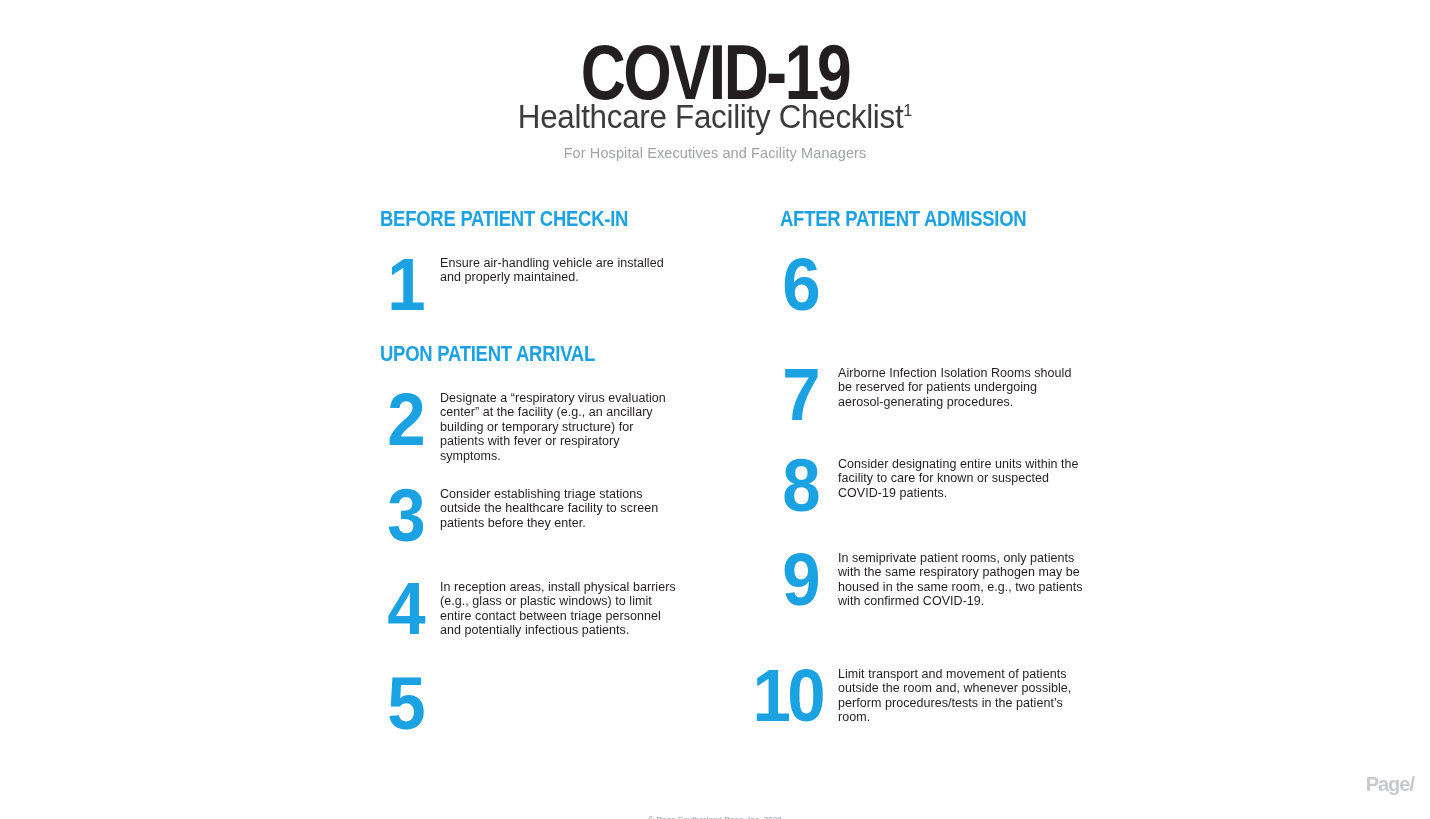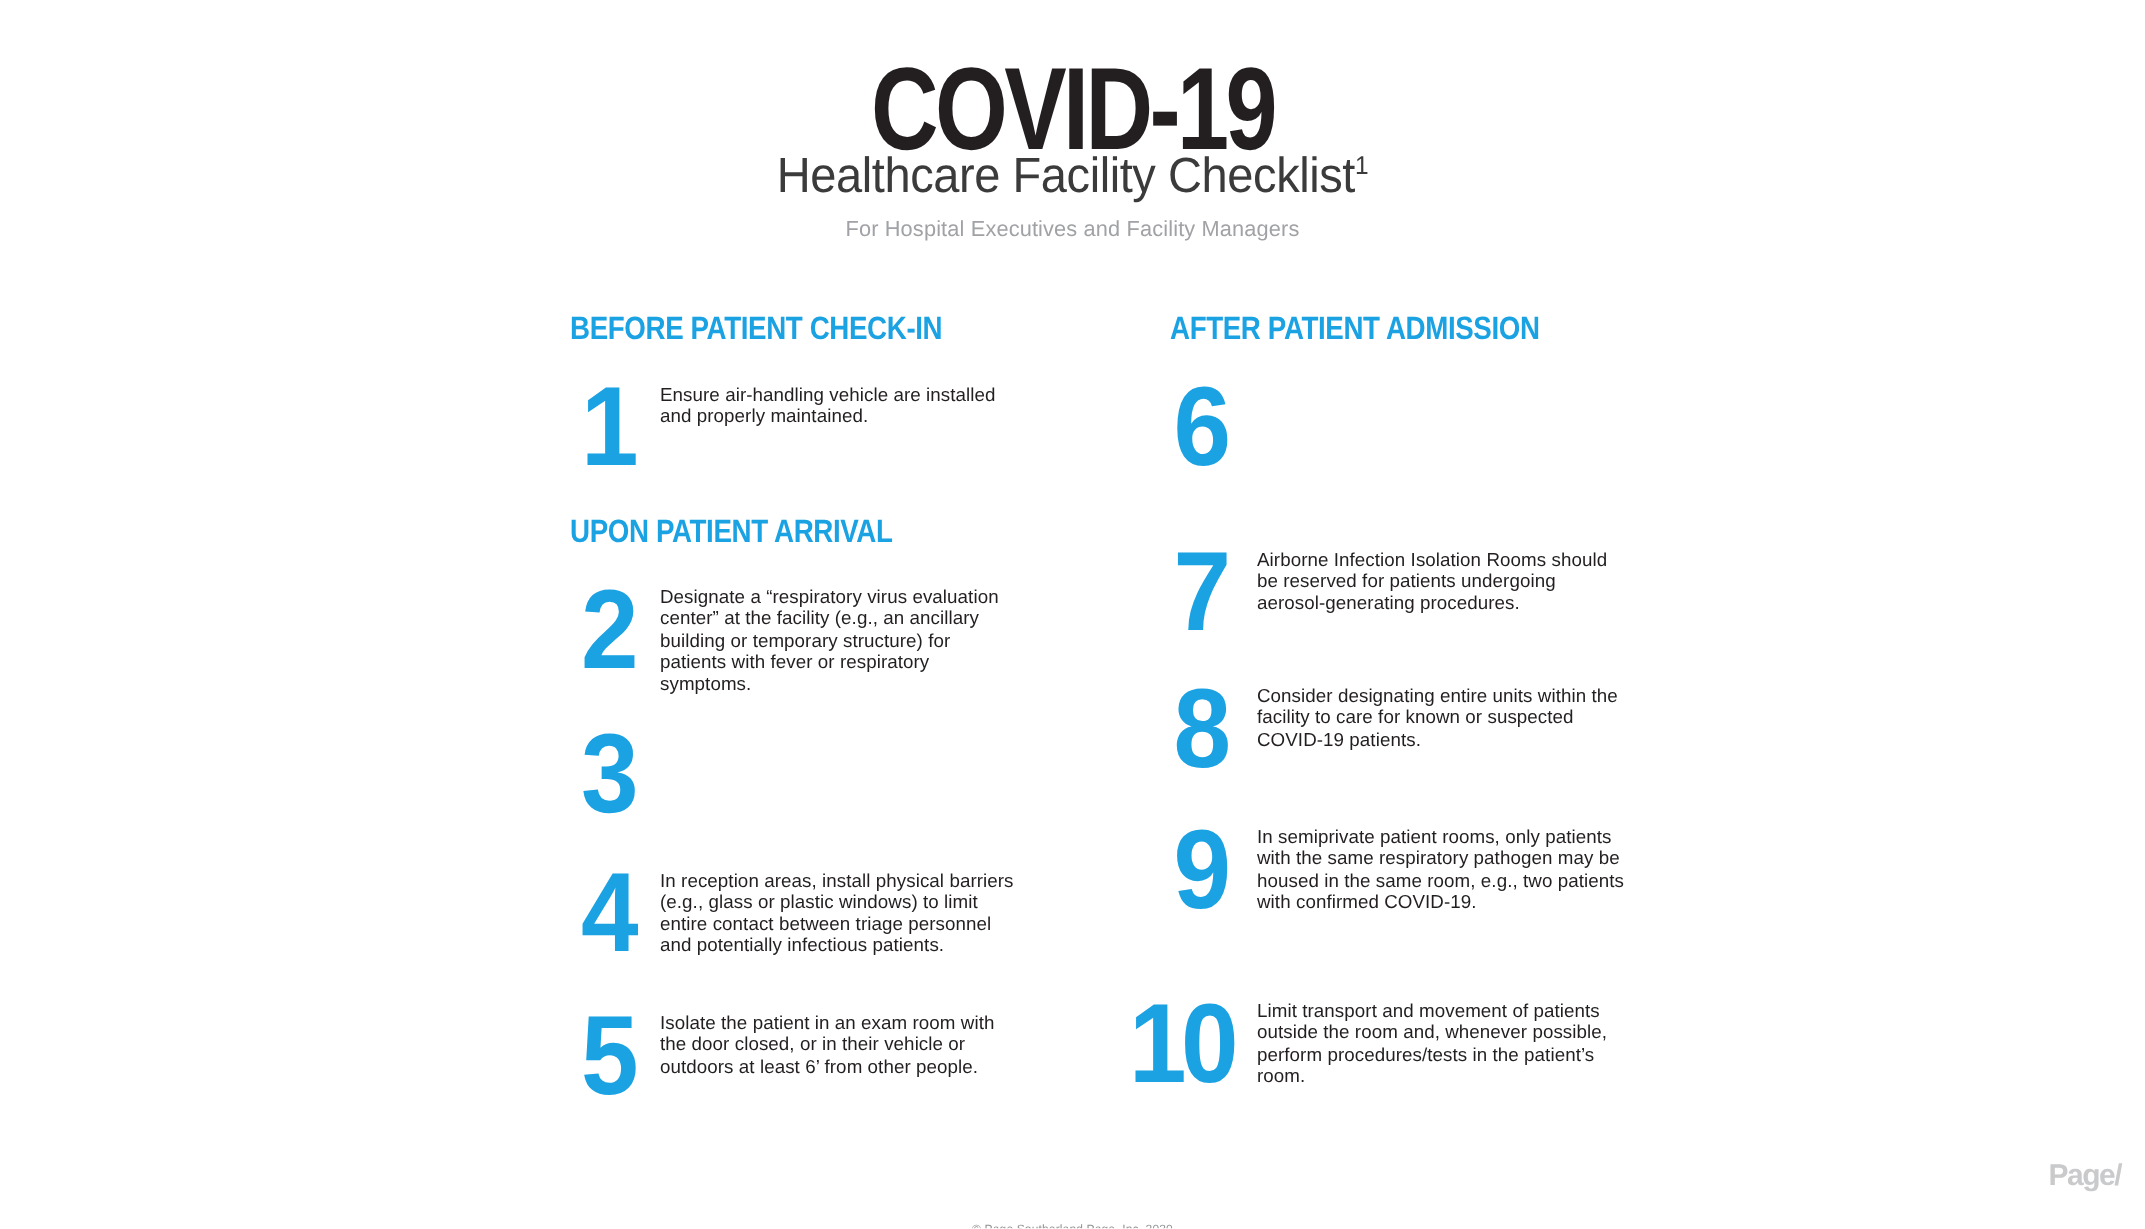--- a/index.html
+++ b/index.html
@@ -96,30 +96,30 @@
 
   <div class="section-heading" style="left:380px;top:343px;">UPON PATIENT ARRIVAL</div>
 
   <div class="item left" style="top:391px;">
     <div class="num">2</div>
     <div class="txt">Designate a “respiratory virus evaluation center” at the facility (e.g., an ancillary building or temporary structure) for patients with fever or respiratory symptoms.</div>
   </div>
 
   <div class="item left" style="top:487px;">
     <div class="num">3</div>
+    <div class="txt">Consider establishing triage stations outside the healthcare facility to screen patients before they enter.</div>
   </div>
 
   <div class="item left" style="top:580px;">
     <div class="num">4</div>
     <div class="txt">In reception areas, install physical barriers (e.g., glass or plastic windows) to limit entire contact between triage personnel and potentially infectious patients.</div>
   </div>
 
   <div class="item left" style="top:675px;">
     <div class="num">5</div>
-    <div class="txt">Isolate the patient in an exam room with the door closed, or in their vehicle or outdoors at least 6’ from other people.</div>
   </div>
 
   <div class="section-heading" style="left:780px;top:208px;">AFTER PATIENT ADMISSION</div>
 
   <div class="item right" style="top:256px;">
     <div class="num">6</div>
   </div>
 
   <div class="item right" style="top:366px;">
     <div class="num">7</div>

